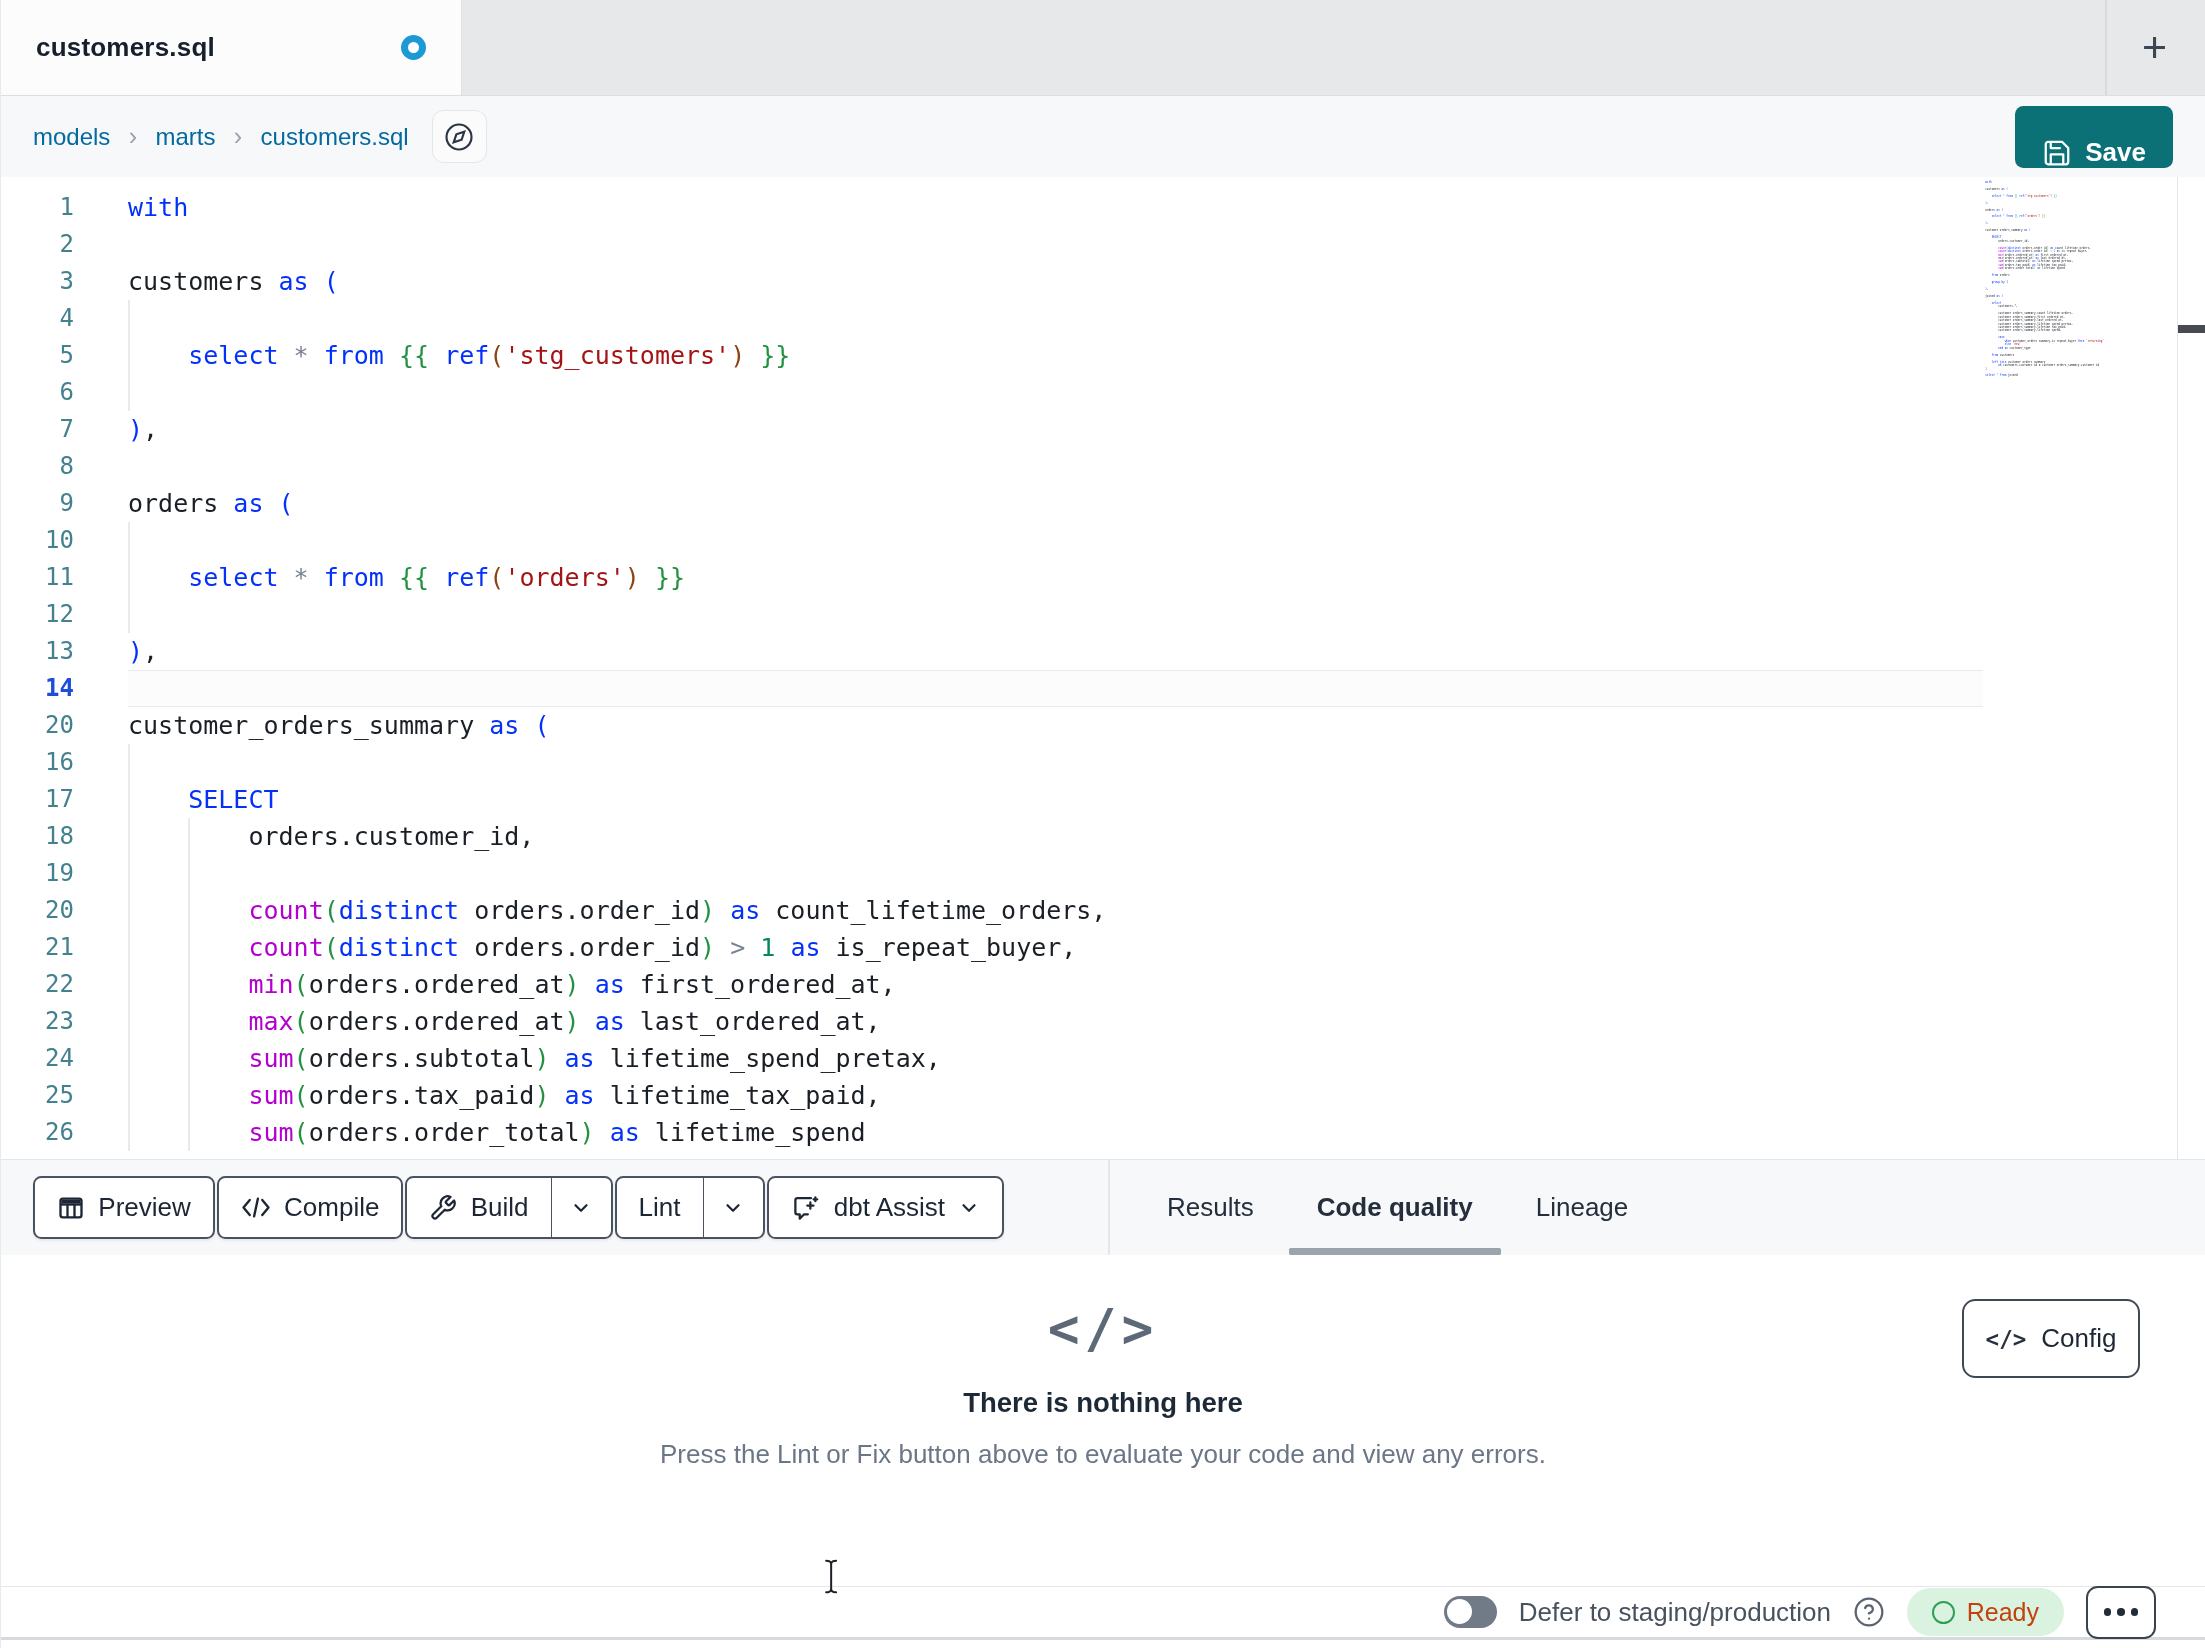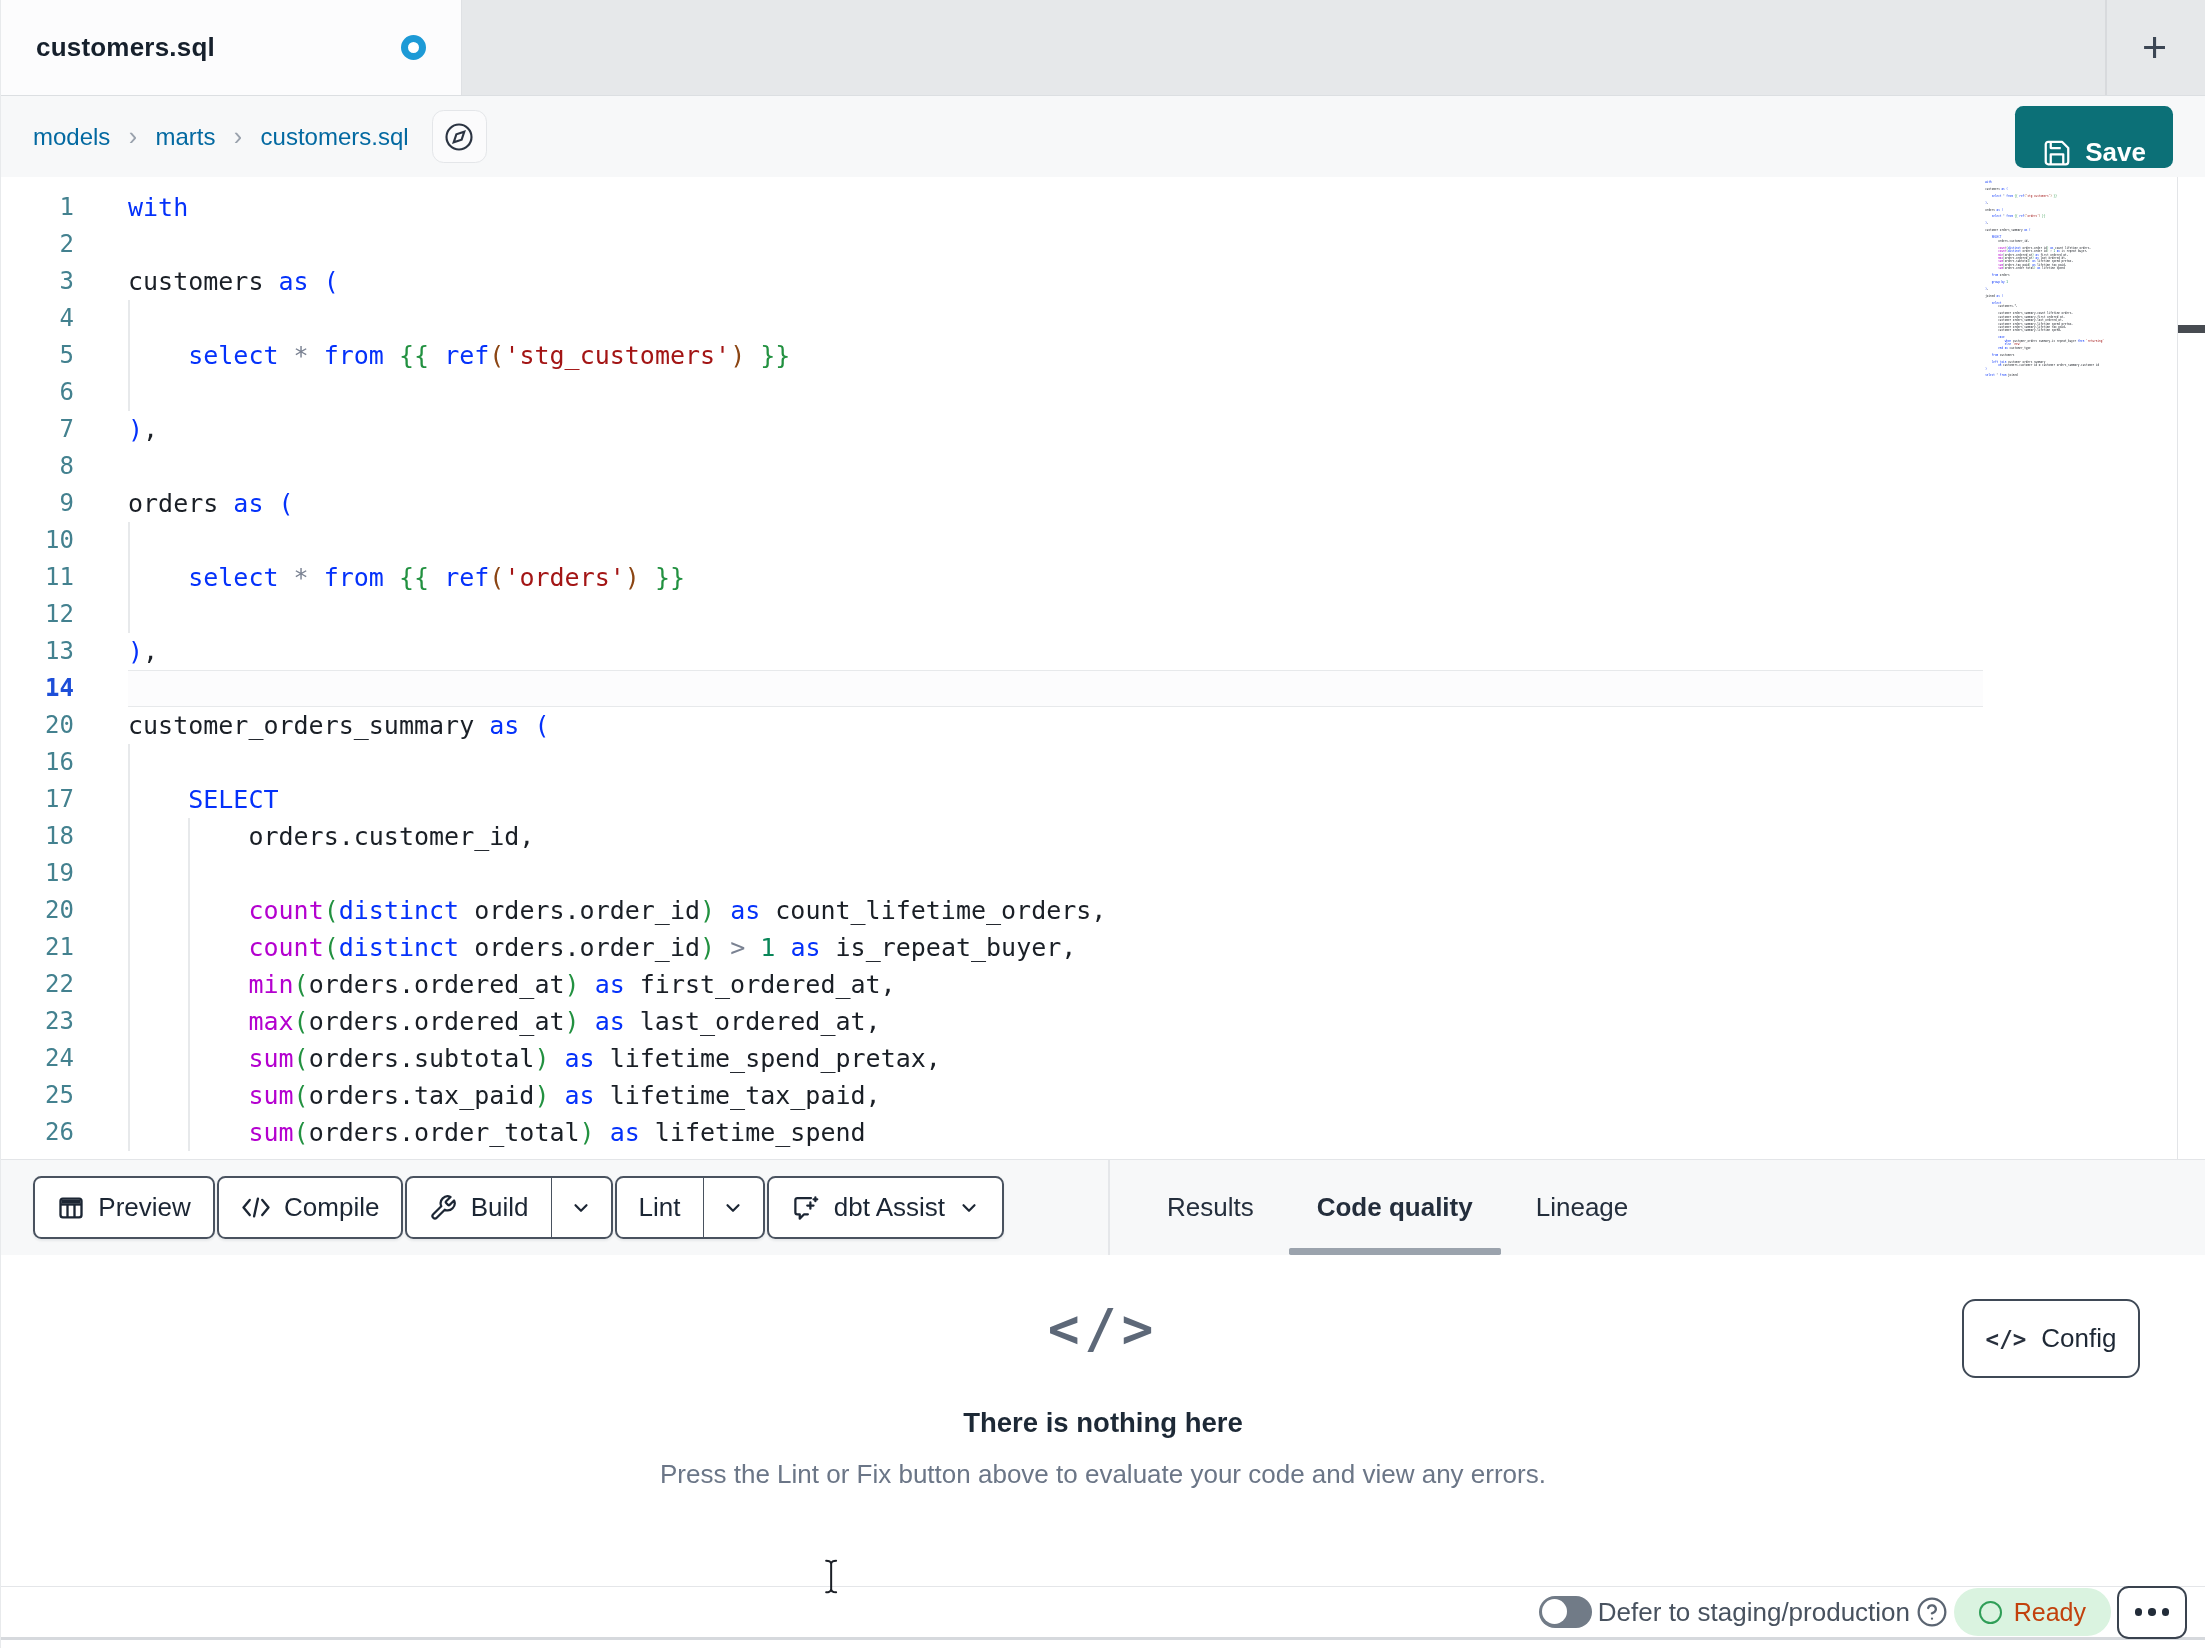--- a/index.html
+++ b/index.html
@@ -60,30 +60,30 @@
   .ab-divider{position:absolute;left:1107px;top:0;bottom:0;width:1.7px;background:#e5e7ea}
   .ptabs{position:absolute;left:1166px;top:0;bottom:0;display:flex;gap:63px;align-items:center}
   .ptab{position:relative;height:100%;display:flex;align-items:center;font-size:26px;color:#242e3c;cursor:pointer}
   .ptab.active{font-weight:700}
   .ptab.active::after{content:"";position:absolute;left:-28px;right:-28px;bottom:0;height:6.7px;background:#9ba3ad;border-radius:1.7px}
 
   
   .panel{position:relative;height:331px;background:#fff}
   .empty{position:absolute;left:0;right:0;top:43px;display:flex;flex-direction:column;align-items:center;gap:8.3px}
   .code-glyph{font-family:"DejaVu Sans Mono",monospace;color:#5d6878;font-size:53px;font-weight:700;letter-spacing:5px}
-  .empty-title{margin-top:40px;font-size:27.5px;font-weight:700;color:#1d2936}
+  .empty-title{margin-top:20px;font-size:27.5px;font-weight:700;color:#1d2936}
   .empty-sub{margin-top:11.7px;font-size:26px;color:#6b7687}
   .config-btn{position:absolute;top:44px;right:65px;width:178px;height:79px;border-radius:13.3px;border:2.1px solid #3f4956;
               background:#fff;display:flex;align-items:center;justify-content:center;gap:15px;font-size:26px;color:#1e2835;cursor:pointer}
   .config-glyph{font-family:"DejaVu Sans Mono",monospace;font-size:22.5px;font-weight:700;color:#28303d}
   .ibeam{position:absolute;left:821px;top:304px}
 
   
   .statusbar{height:54px;background:#fff;border-top:1.7px solid #e4e6e9;border-bottom:3.3px solid #d6d9dd;
-             display:flex;align-items:center;justify-content:flex-end;gap:6px;padding:0 18px}
+             display:flex;align-items:center;justify-content:flex-end;gap:22px;padding:0 49px}
   .toggle{width:53px;height:32px;border-radius:16px;background:#717b87;position:relative;cursor:pointer;flex:none}
   .toggle .knob{position:absolute;left:3.3px;top:3.3px;width:25px;height:25px;border-radius:50%;background:#fff}
   .defer-label{font-size:26px;color:#48525f}
   .ready{display:flex;align-items:center;gap:11.7px;background:#daf3e0;border-radius:25px;padding:9.2px 25px;cursor:pointer}
   .ready .ring{width:23px;height:23px;border-radius:50%;border:2.5px solid #2f9e57;background:transparent}
   .ready .lbl{font-size:25px;color:#c2410c;font-weight:400}
   .menu-btn{width:70px;height:53px;border-radius:11.7px;border:2.1px solid #39424e;background:#fff;display:flex;align-items:center;justify-content:center;gap:5.8px;cursor:pointer}
   .menu-btn i{width:7.5px;height:7.5px;border-radius:50%;background:#222c39}
 
   svg.ic{flex:none}

